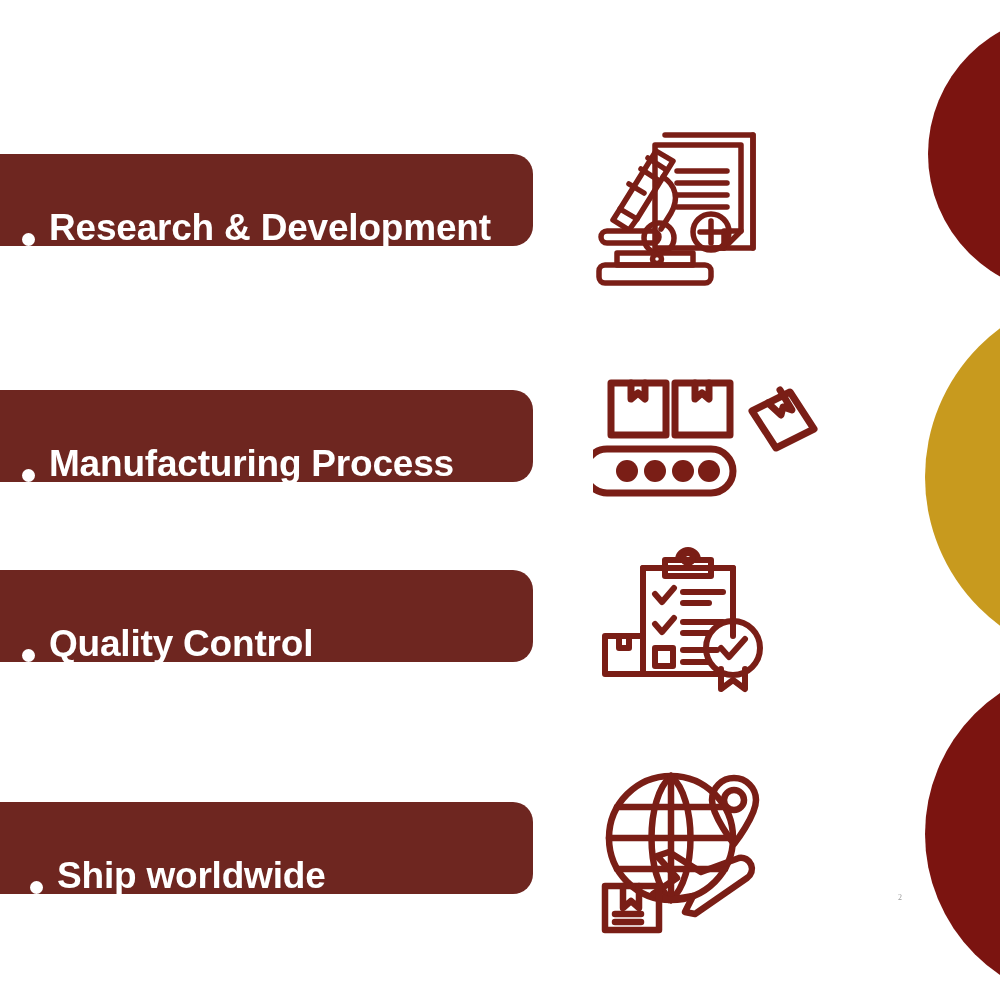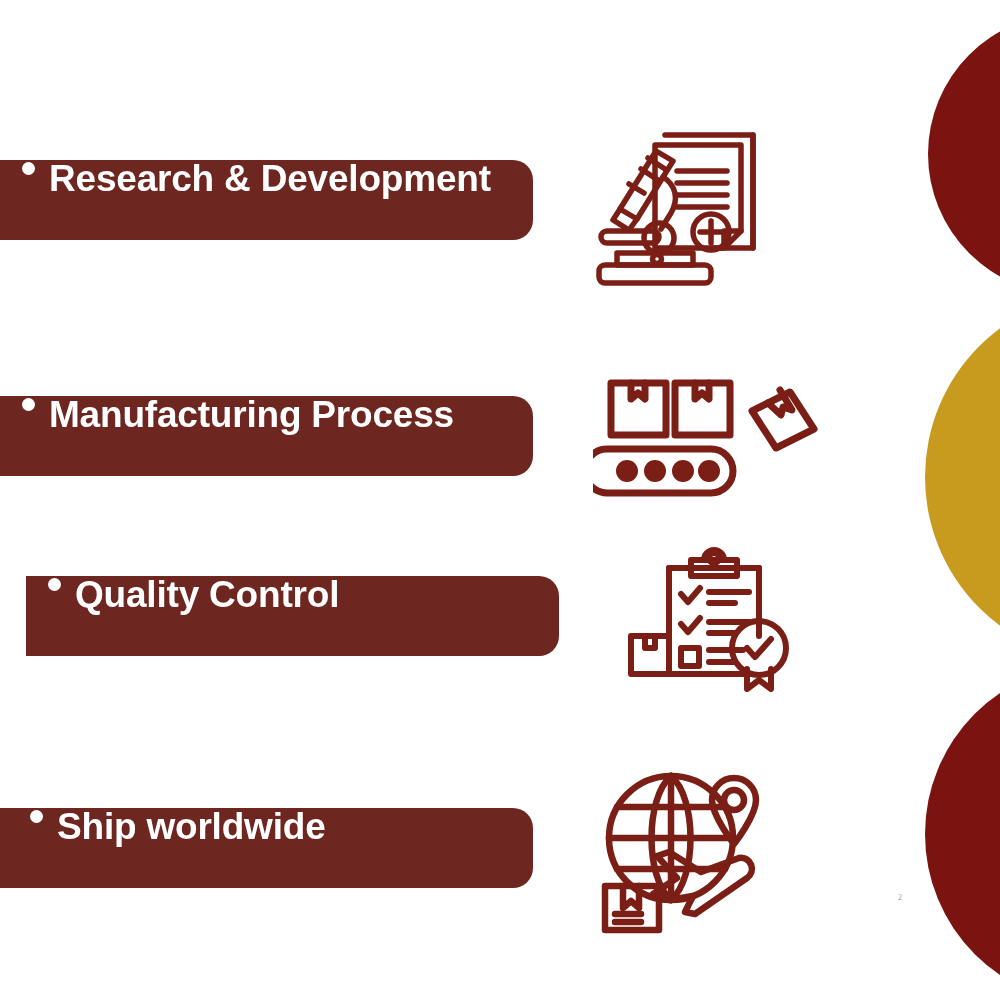--- a/index.html
+++ b/index.html
@@ -56,31 +56,31 @@
   .row {
     position: absolute;
     left: 0;
     width: 800px;
     height: 200px;
     display: flex;
     align-items: center;
   }
   .row-1 { top: 100px; }
   .row-2 { top: 336px; }
-  .row-3 { top: 516px; padding-left: 26px; }
+  .row-3 { top: 516px; }
   .row-4 { top: 748px; }
 
   .bar {
     position: relative;
     width: 533px;
-    height: 80px;
+    height: 92px;
     background: #6E2620;
     border-radius: 0 20px 20px 0;
     display: flex;
-    align-items: flex-start;
+    align-items: flex-end;
     box-sizing: border-box;
     padding-left: 22px;
     flex: 0 0 auto;
   }
   .row-4 .bar { padding-left: 30px; }
 
   .bullet {
     width: 13px;
     height: 13px;
     border-radius: 50%;

